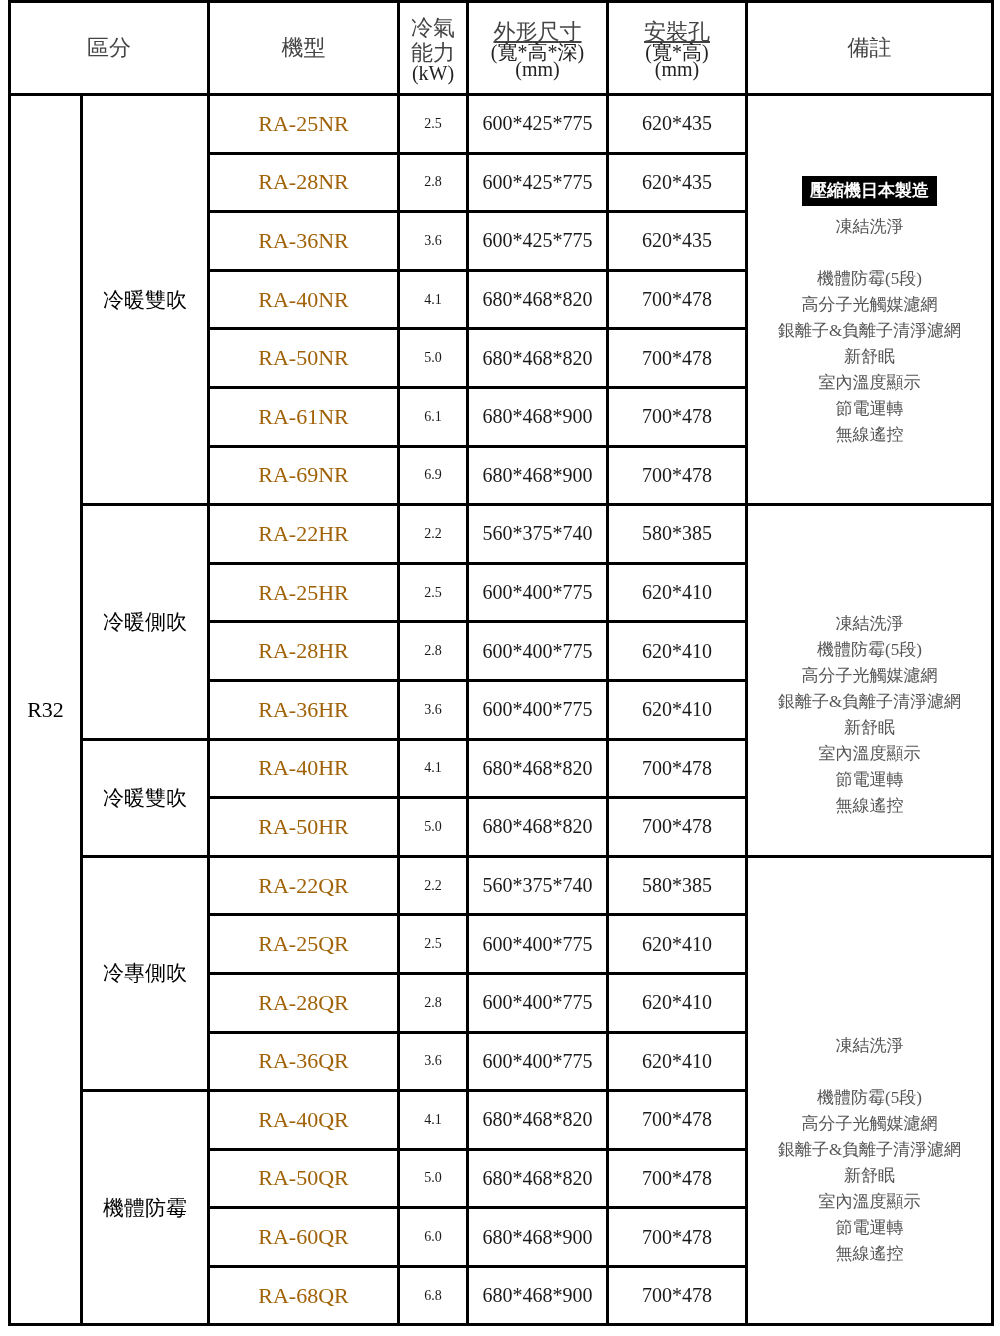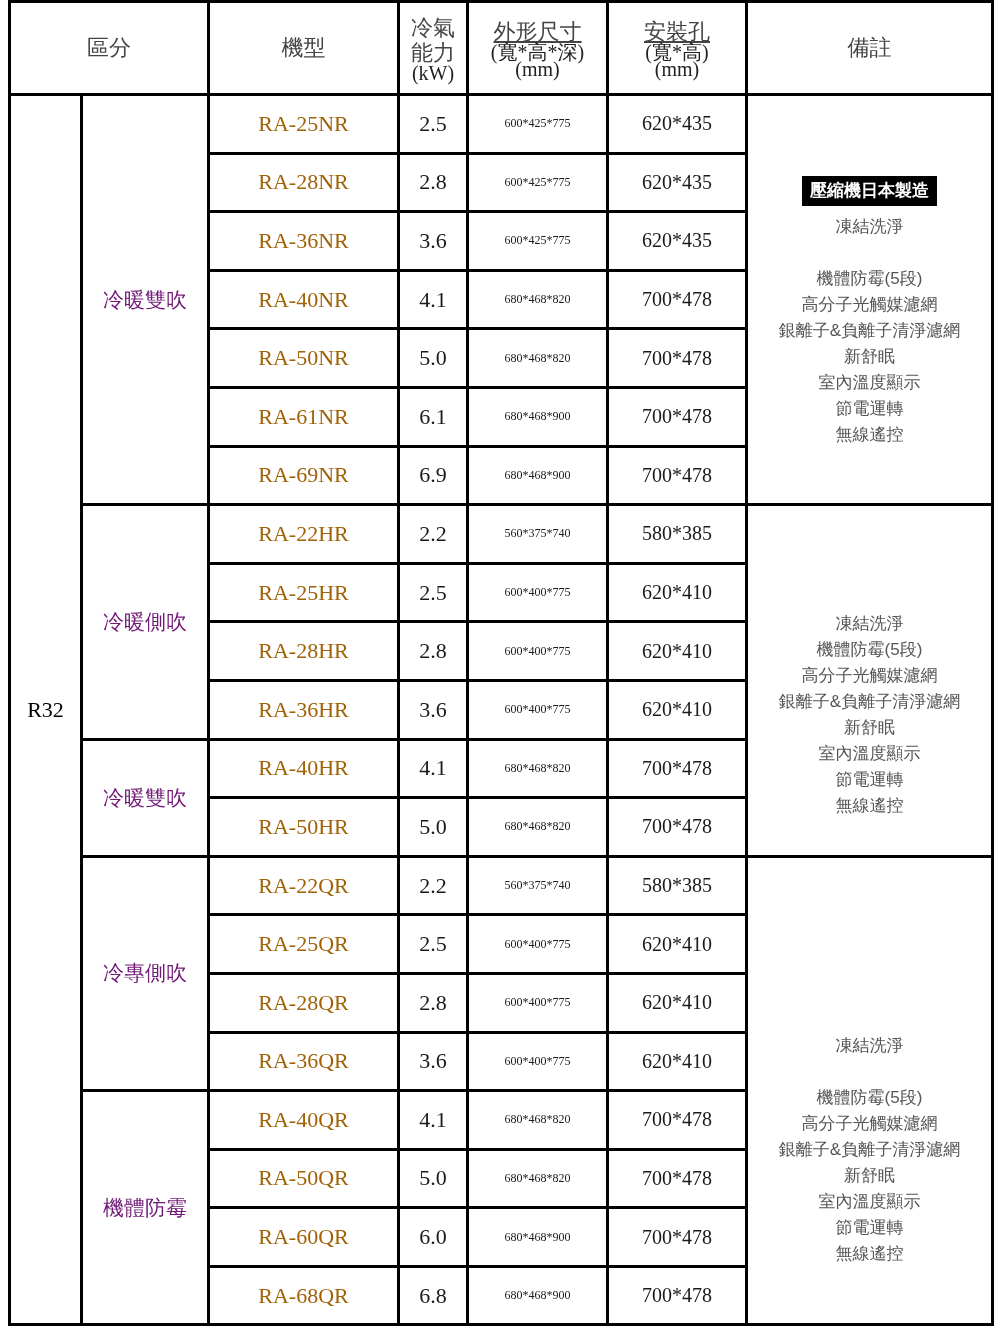--- a/index.html
+++ b/index.html
@@ -13,27 +13,27 @@
   }
   table.spec td, table.spec th {
     border: 3px solid #000; padding: 0; text-align: center; vertical-align: middle;
     font-weight: normal;
   }
   th.hdr { font-family: "DejaVu Sans", sans-serif; font-size: 22px; color: #444; }
   th.hdr .small { display: block; font-family: "Liberation Serif", serif; font-size: 20px; color: #222; line-height: 17px; }
   th.hdr .big { display: block; line-height: 25px; text-decoration: underline; }
   th.hdr .cap { font-size: 22px; line-height: 25px; display:block; }
   td.model { text-align: left; padding-left: 25px; font-size: 22px; color: #a16207; }
-  td.cap { font-size: 22px; }
-  td.dim { font-size: 12px; }
+  td.cap { font-size: 14px; }
+  td.dim { font-size: 20px; }
   td.hole { font-size: 20px; }
   td.ref { font-size: 22px; color: #000000; }
-  td.type { font-family: "DejaVu Sans", sans-serif; font-size: 21px; color: #701a75; }
+  td.type { font-family: "DejaVu Sans", sans-serif; font-size: 21px; color: #000000; }
   td.remarks { text-align: left; vertical-align: top; padding: 0 0 0 12px;
-               font-family: Liberation Sans, sans-serif; font-size: 17px; color: #555; line-height: 26px; }
+               font-family: Liberation Serif, serif; font-size: 17px; color: #555; line-height: 26px; }
   .badge { display: inline-block; background: #000; color: #fff; font-weight: bold;
            padding: 2px 8px; font-size: 17px; line-height: 26px; margin-top: 24px; margin-bottom: 8px; }
   .remark-line { display: block; white-space: nowrap; }
   .gap { display: block; height: 26px; }
   tr.row { height: 58.6px; }
 </style>
 </head>
 <body>
 
 <table class="spec">

